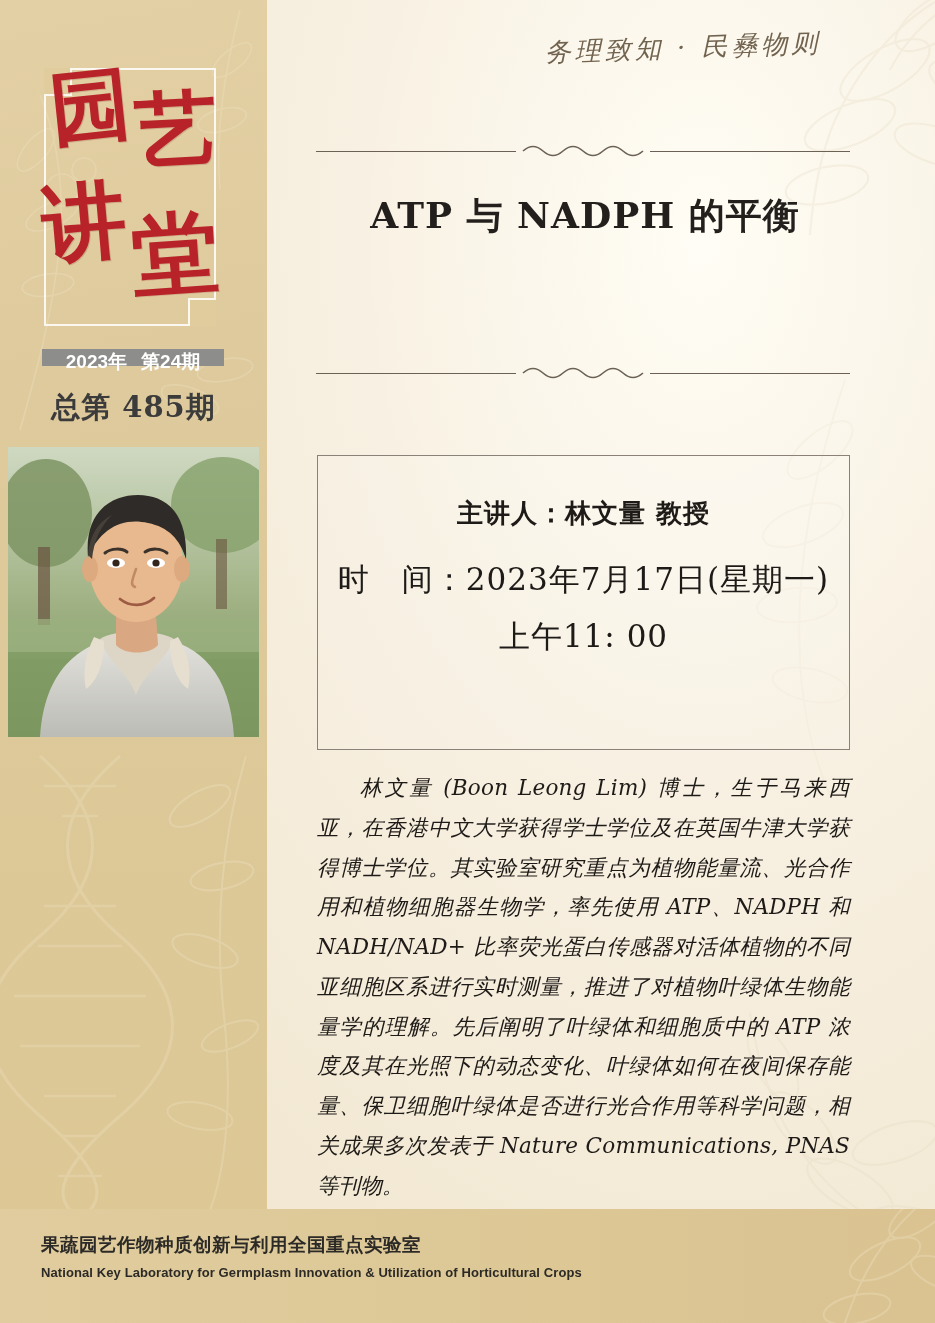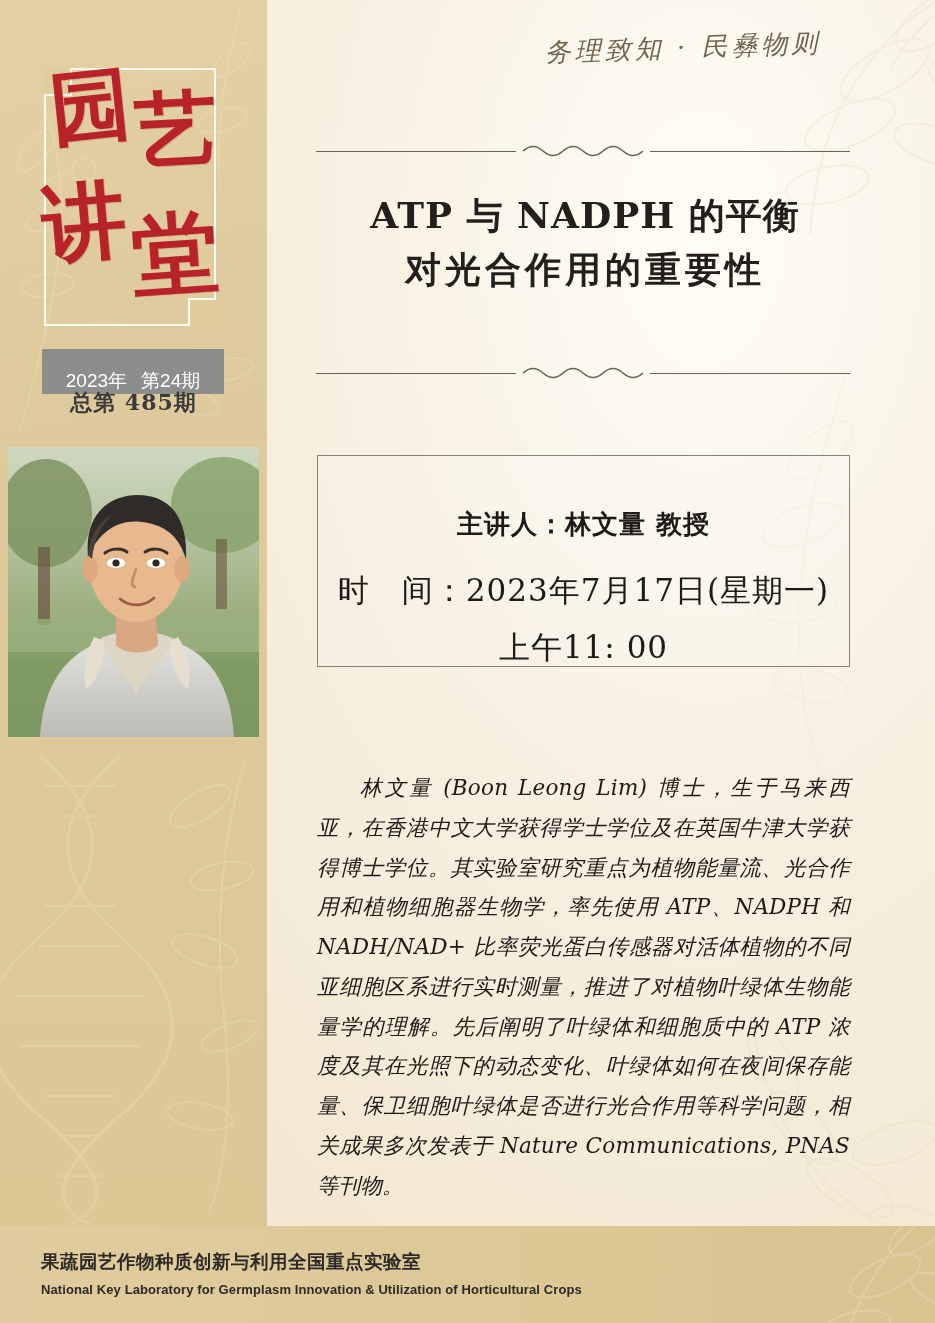--- a/index.html
+++ b/index.html
@@ -84,40 +84,40 @@
   }
   .logo-ch { position: absolute; line-height: 1; }
   .ch-1 { left: 10px;  top: 6px;   font-size: 80px; transform: rotate(-6deg); }
   .ch-2 { left: 95px;  top: 28px;  font-size: 82px; transform: rotate(-3deg); }
   .ch-3 { left: 2px;   top: 120px; font-size: 84px; transform: rotate(-5deg); }
   .ch-4 { left: 92px;  top: 150px; font-size: 86px; transform: rotate(-4deg); }
 
   .issue-bar {
     position: absolute;
     left: 42px; top: 349px;
-    width: 182px; height: 45px;
+    width: 182px; height: 17px;
     background: #8d8d8b;
     color: #fff;
     display: flex;
-    align-items: flex-end;
+    align-items: flex-start;
     justify-content: center;
     gap: 14px;
     font-family: "Liberation Sans", sans-serif;
     font-size: 19px;
-    font-weight: normal;
+    font-weight: bold;
   }
   .total-issue {
     position: absolute;
     left: 0; top: 388px;
     width: 267px;
     text-align: center;
     color: #3b3b3b;
     font-family: "DejaVu Serif", serif;
     font-weight: bold;
-    font-size: 22px;
+    font-size: 29px;
     letter-spacing: 1px;
   }
 
   .photo {
     position: absolute;
     left: 8px; top: 447px;
     width: 251px; height: 290px;
     overflow: hidden;
     background: #7b8f6a;
   }
@@ -181,24 +181,24 @@
     font-size: 36px;
     font-weight: bold;
     line-height: 1.5;
     letter-spacing: 1px;
   }
   .talk-title .l2 { letter-spacing: 4px; }
 
   .info-box {
     position: absolute;
     left: 317px; top: 455px;
-    width: 533px; height: 212px;
+    width: 533px; height: 295px;
     border: 1px solid #8a8278;
     background: rgba(255,255,255,0.10);
-    padding-top: 44px;
+    padding-top: 33px;
   }
   .info-line {
     text-align: center;
     color: #1d1a17;
     font-family: "DejaVu Serif", serif;
     font-size: 31px;
     line-height: 1.85;
     letter-spacing: 1px;
   }
   .info-line.speaker {
@@ -218,21 +218,21 @@
     text-align: justify;
     text-indent: 2em;
     letter-spacing: 0.2px;
     font-style: italic;
   }
 
   
   .footer {
     position: absolute;
     left: 0; bottom: 0;
-    width: 935px; height: 97px;
+    width: 935px; height: 114px;
     background: linear-gradient(90deg, #e0cc9e 0%, #dcc795 60%, #dac291 100%);
     overflow: hidden;
   }
   .footer-leaf {
     position: absolute;
     right: -30px; top: -40px;
     width: 260px; height: 180px;
     opacity: 0.35;
   }
   .footer-cn {
@@ -413,21 +413,20 @@
     <span class="line r"></span>
     <svg class="orn" width="130" height="22" viewBox="0 0 130 22">
       <g fill="none" stroke="#6b6255" stroke-width="1.6">
         <path d="M5 11 q10 -9 20 0 q10 9 20 0 q10 -9 20 0 q10 9 20 0 q10 -9 20 0 q10 9 20 0"></path>
       </g>
     </svg>
   </div>
 
   <div class="talk-title">
     <div class="l1">ATP 与 NADPH 的平衡</div>
-    <div class="l2">对光合作用的重要性</div>
   </div>
 
   <div class="rule bottom">
     <span class="line l"></span>
     <span class="line r"></span>
     <svg class="orn" width="130" height="22" viewBox="0 0 130 22">
       <g fill="none" stroke="#6b6255" stroke-width="1.6">
         <path d="M5 11 q10 -9 20 0 q10 9 20 0 q10 -9 20 0 q10 9 20 0 q10 -9 20 0 q10 9 20 0"></path>
       </g>
     </svg>

